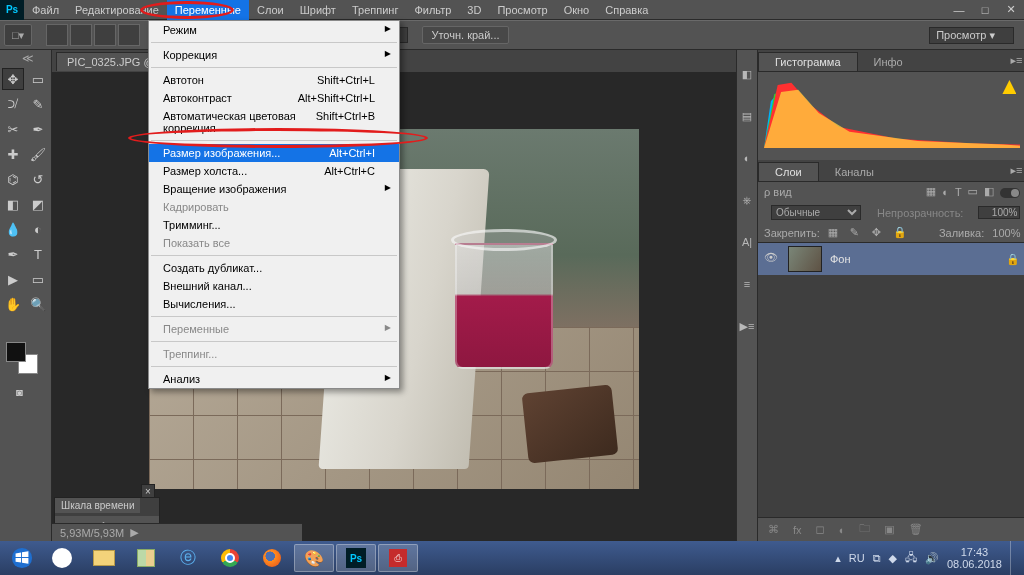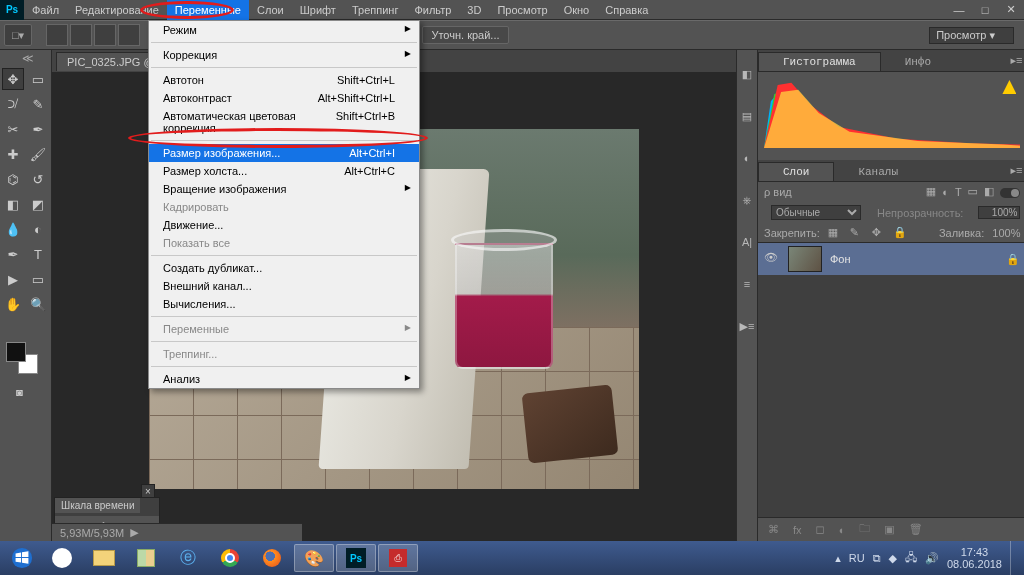--- a/index.html
+++ b/index.html
@@ -54,21 +54,21 @@
 .swatches { position: absolute; top: 292px; left: 6px; width: 38px; height: 38px; }
 .sw-f { position: absolute; width: 20px; height: 20px; background: #111; border: 1px solid #888; }
 .sw-b { position: absolute; width: 20px; height: 20px; background: #fff; border: 1px solid #888; left: 12px; top: 12px; }
 
 
 .rightarea { position: absolute; right: 0; top: 50px; width: 288px; bottom: 34px; display: flex; }
 .dock-icons { width: 34px; background: #535353; border-left: 1px solid #2a2a2a; display: flex; flex-direction: column; align-items: center; gap: 22px; padding-top: 14px; }
 .dock-i { width: 20px; height: 20px; color: #b8b8b8; display: flex; align-items: center; justify-content: center; }
 .panels { flex: 1; background: #535353; border-left: 1px solid #2a2a2a; display: flex; flex-direction: column; }
 .panel-tabs { height: 22px; background: #434343; display: flex; align-items: flex-end; border-bottom: 1px solid #2a2a2a; position: relative; }
-.ptab { padding: 3px 24px; color: #aaa; background: #434343; font-family: Liberation Mono, monospace; }
+.ptab { padding: 3px 16px; color: #aaa; background: #434343; }
 .ptab.active { background: #535353; color: #e0e0e0; border: 1px solid #2a2a2a; border-bottom: none; }
 .ptab-menu { position: absolute; right: 4px; top: 4px; color: #aaa; }
 
 .histogram { height: 88px; background: #535353; position: relative; padding: 6px; }
 .histo-warn { position: absolute; right: 10px; top: 8px; width: 14px; height: 14px; background: #ffcc00; clip-path: polygon(50% 0,100% 100%,0 100%); }
 .histo-svg { width: 100%; height: 70px; }
 
 .layer-optrow { display: flex; align-items: center; padding: 4px 6px; gap: 8px; color: #888; }
 .layer-optrow select, .layer-optrow .numbox { background: #3f3f3f; border: 1px solid #2a2a2a; color: #aaa; font-size: 10px; margin-left: 7px; }
 .layer-optrow .numbox { width: 42px; padding: 0 2px; text-align: right; }
@@ -77,21 +77,21 @@
 
 .layer-list { flex: 1; background: #3f3f3f; }
 .layer-row { height: 32px; background: #5b6e93; display: flex; align-items: center; padding: 0 6px; gap: 8px; color: #e4e4e4; }
 .eye { width: 16px; height: 16px; color: #ccc; }
 .thumb { width: 34px; height: 26px; background: #777; border: 1px solid #222; background-image: linear-gradient(120deg,#7a8678,#5e5244); }
 .lockicon { margin-left: auto; }
 
 .layer-footer { height: 24px; background: #535353; border-top: 1px solid #2a2a2a; display: flex; align-items: center; gap: 14px; padding: 0 10px; color: #888; }
 
 
-.dropdown { position: absolute; left: 148px; top: 20px; width: 272px; background: #f0f0f0; border: 1px solid #8a8a8a; box-shadow: 3px 3px 6px rgba(0,0,0,0.4); z-index: 100; }
+.dropdown { position: absolute; left: 148px; top: 20px; width: 252px; background: #f0f0f0; border: 1px solid #8a8a8a; box-shadow: 3px 3px 6px rgba(0,0,0,0.4); z-index: 100; }
 .dd-item { padding: 3px 24px 3px 14px; color: #000; display: flex; justify-content: space-between; position: relative; }
 .dd-item.disabled { color: #888; }
 .dd-item.hl { background: #1473e6; color: #fff; }
 .dd-item .arrow { position: absolute; right: 8px; }
 .dd-sep { height: 1px; background: #c8c8c8; margin: 3px 2px; }
 
 
 .annot { position: absolute; border: 3px solid #e21c1c; border-radius: 50%; z-index: 200; pointer-events: none; }
 .annot1 { left: 140px; top: 1px; width: 94px; height: 18px; }
 .annot2 { left: 128px; top: 128px; width: 300px; height: 20px; }
@@ -335,21 +335,21 @@
       <span>Alt+Ctrl+C</span>
     </div>
     <div class="dd-item">
       <span>Вращение изображения</span>
       <span class="arrow" style="font-size: 8px;">▶</span>
     </div>
     <div class="dd-item disabled">
       <span>Кадрировать</span>
     </div>
     <div class="dd-item">
-      <span>Движение...</span>
+      <span>Тримминг...</span>
     </div>
     <div class="dd-item disabled">
       <span>Показать все</span>
     </div>
     <div class="dd-sep"></div>
     <div class="dd-item">
       <span>Создать дубликат...</span>
     </div>
     <div class="dd-item">
       <span>Внешний канал...</span>

